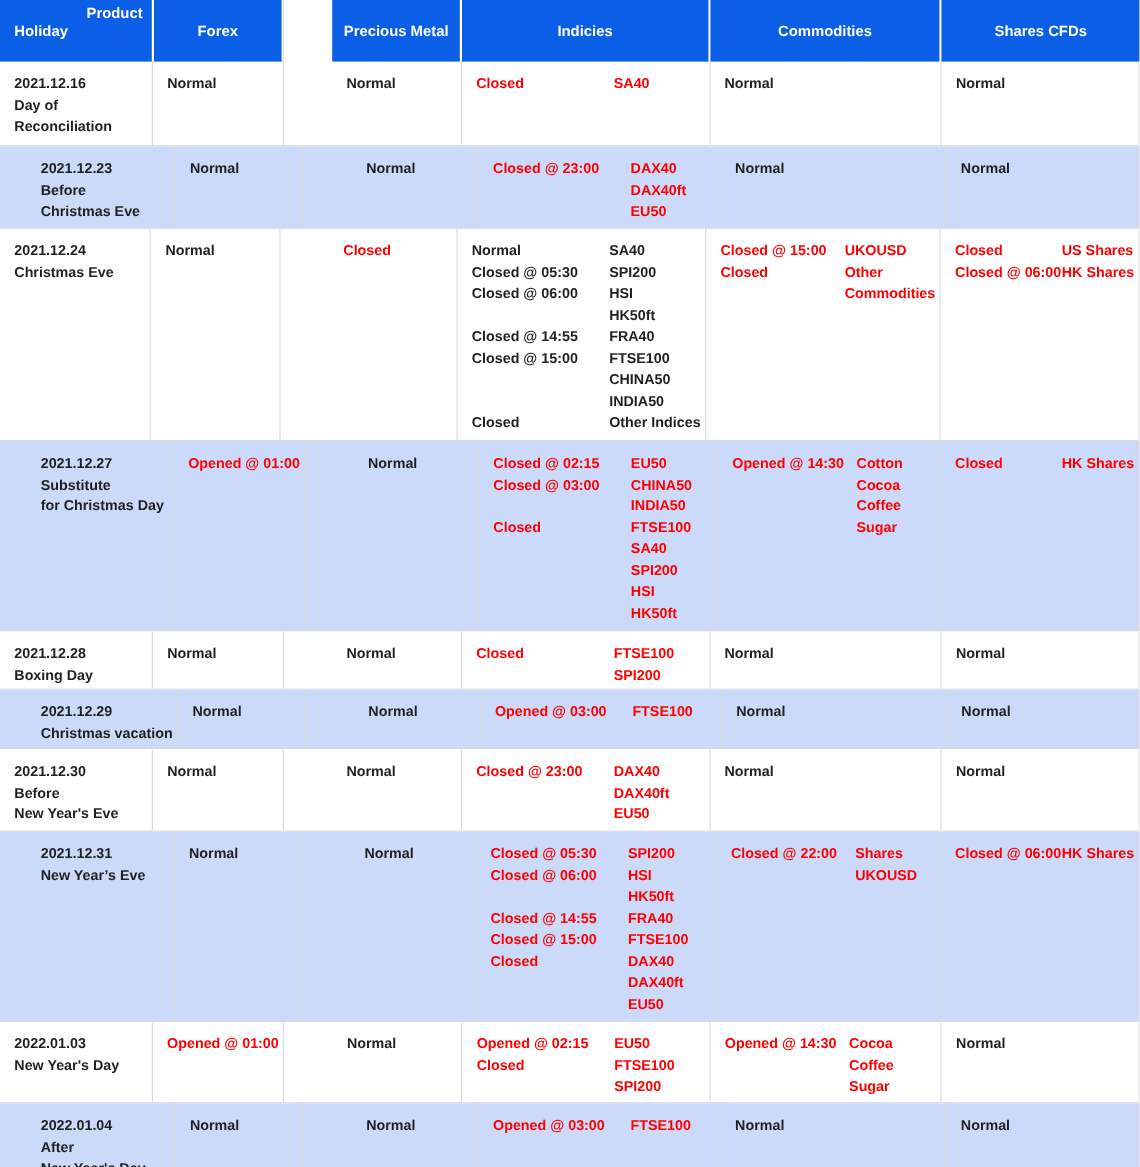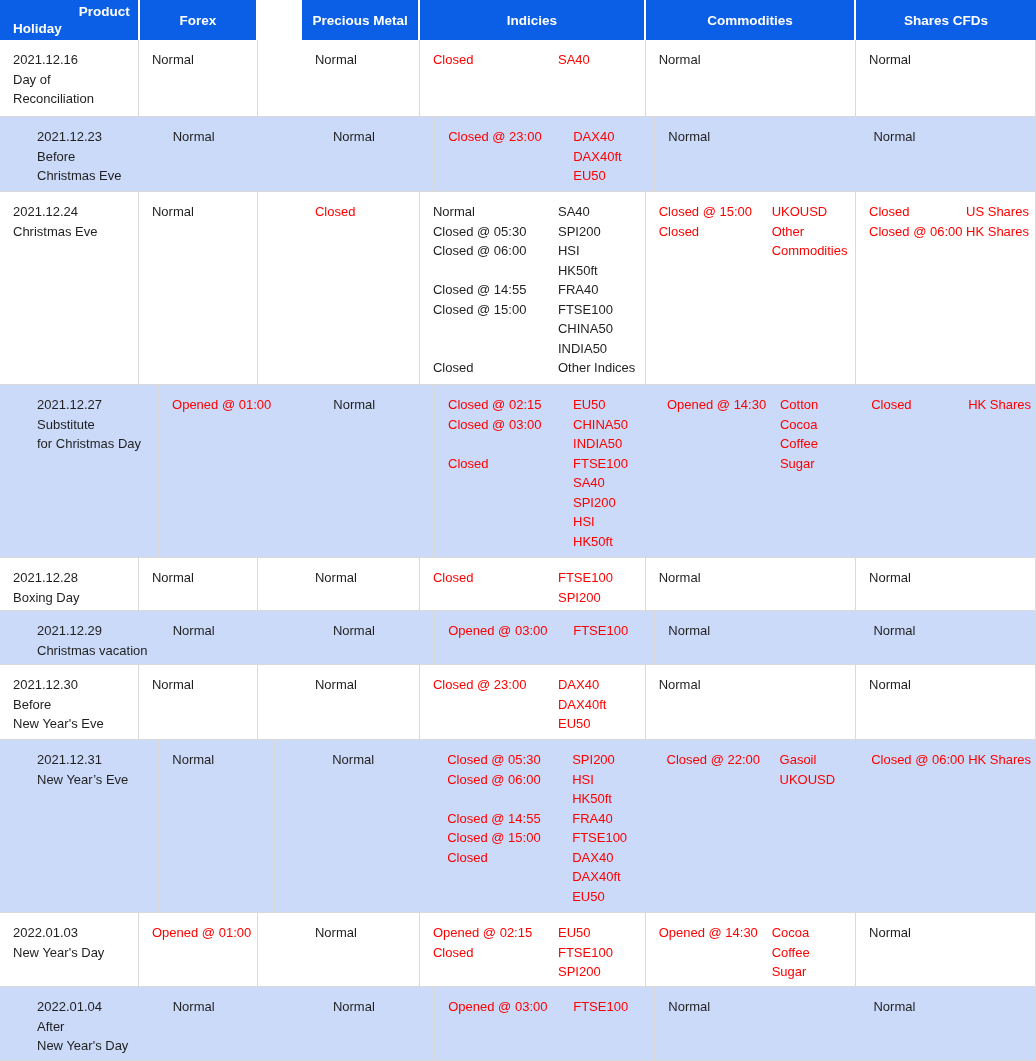--- a/index.html
+++ b/index.html
@@ -10,21 +10,21 @@
     --border:#d9d9d9;
   }
   *{margin:0;padding:0;box-sizing:border-box;}
   html,body{background:#fff;}
   body{
     font-family:"Liberation Sans","DejaVu Sans",sans-serif;
     font-size:13px;color:var(--text);
   }
   .table{width:1036px;}
   
-  .thead{display:flex;height:40px;}
+  .thead{display:flex;height:56px;}
   .hcell{
     background:var(--header-bg);color:#fff;font-weight:bold;font-size:13.5px;
     display:flex;align-items:center;justify-content:center;
     border-right:2px solid #fff;
   }
   .hcell:last-child{border-right:none;}
   .corner{
     display:flex;flex-direction:column;justify-content:space-between;
     align-items:stretch;justify-content:flex-start;
     padding:3px 8px 3px 13px;
@@ -37,21 +37,21 @@
   .c-precious-metal{width:123px;margin-left:44px;}
   .c-indicies{width:236px;}
   .c-commodities{width:220px;}
   .c-shares-cfds{width:188px;}
   
   .row{display:flex;border-bottom:1px solid var(--border);background:#fff;}
   .row.alt{background:var(--alt-bg);padding-left:24px;}
   .cell{
     padding:10px 4px 0 13px;
     border-right:1px solid var(--border);
-    display:flex;align-items:flex-start;
+    display:flex;align-items:flex-start;font-weight:bold;
   }
   .cell:first-child{display:block;}
   .line{line-height:19.5px;white-space:nowrap;}
   .red .line{color:var(--red);}
   .sub.status{flex:0 0 auto;}
   .sub.products{flex:1 1 auto;}
   .w-indicies{width:125px;}
   .w-commodities{width:113px;}
   .w-shares{width:97px;}
 </style>
@@ -397,21 +397,21 @@
             <div class="line">DAX40</div>
             <div class="line">DAX40ft</div>
             <div class="line">EU50</div>
           </div>
         </div>
         <div class="cell c-commodities red">
           <div class="sub status w-commodities">
             <div class="line">Closed @ 22:00</div>
           </div>
           <div class="sub products">
-            <div class="line">Gasoil</div>
+            <div class="line">Shares</div>
             <div class="line">UKOUSD</div>
           </div>
         </div>
         <div class="cell c-shares-cfds red">
           <div class="sub status w-shares">
             <div class="line">Closed @ 06:00</div>
           </div>
           <div class="sub products">
             <div class="line">HK Shares</div>
           </div>

